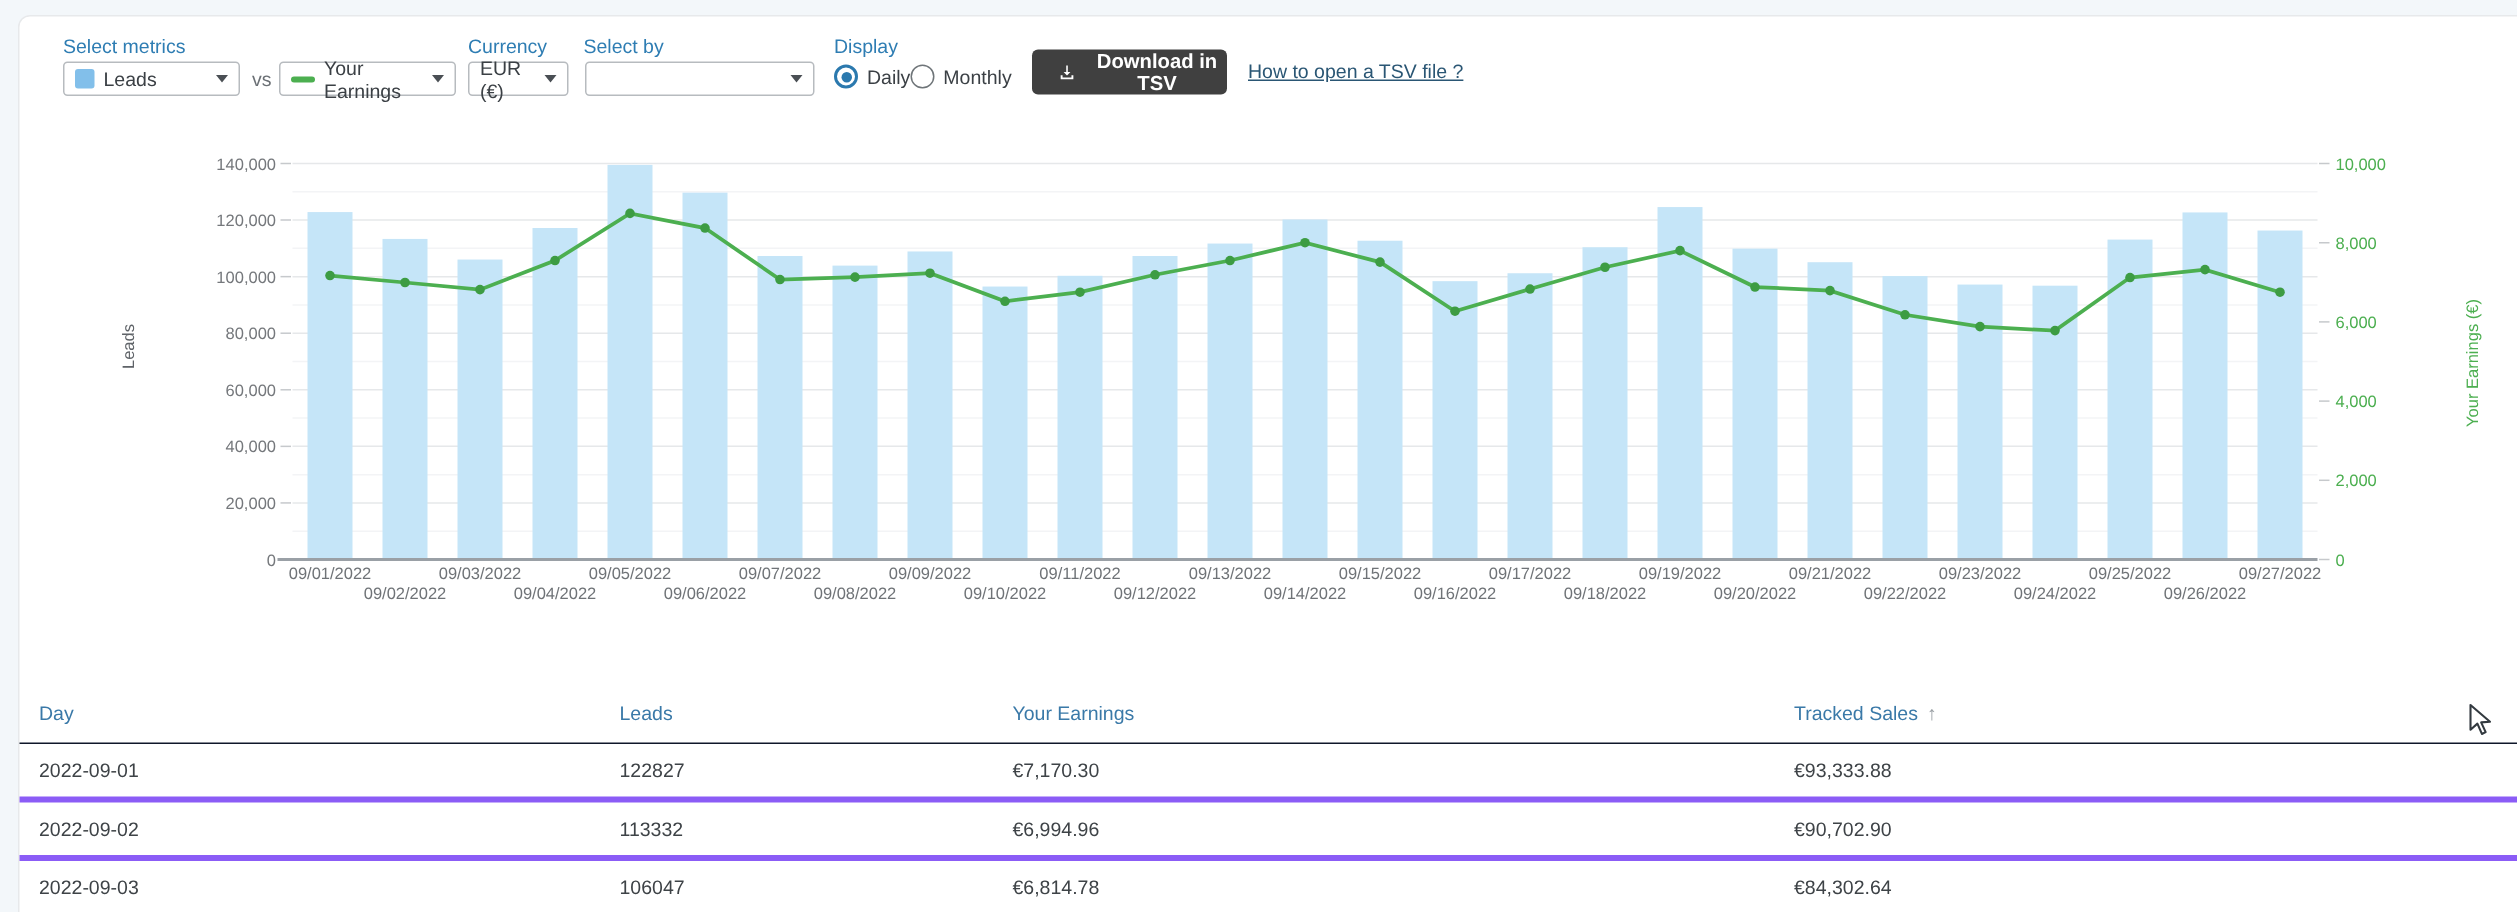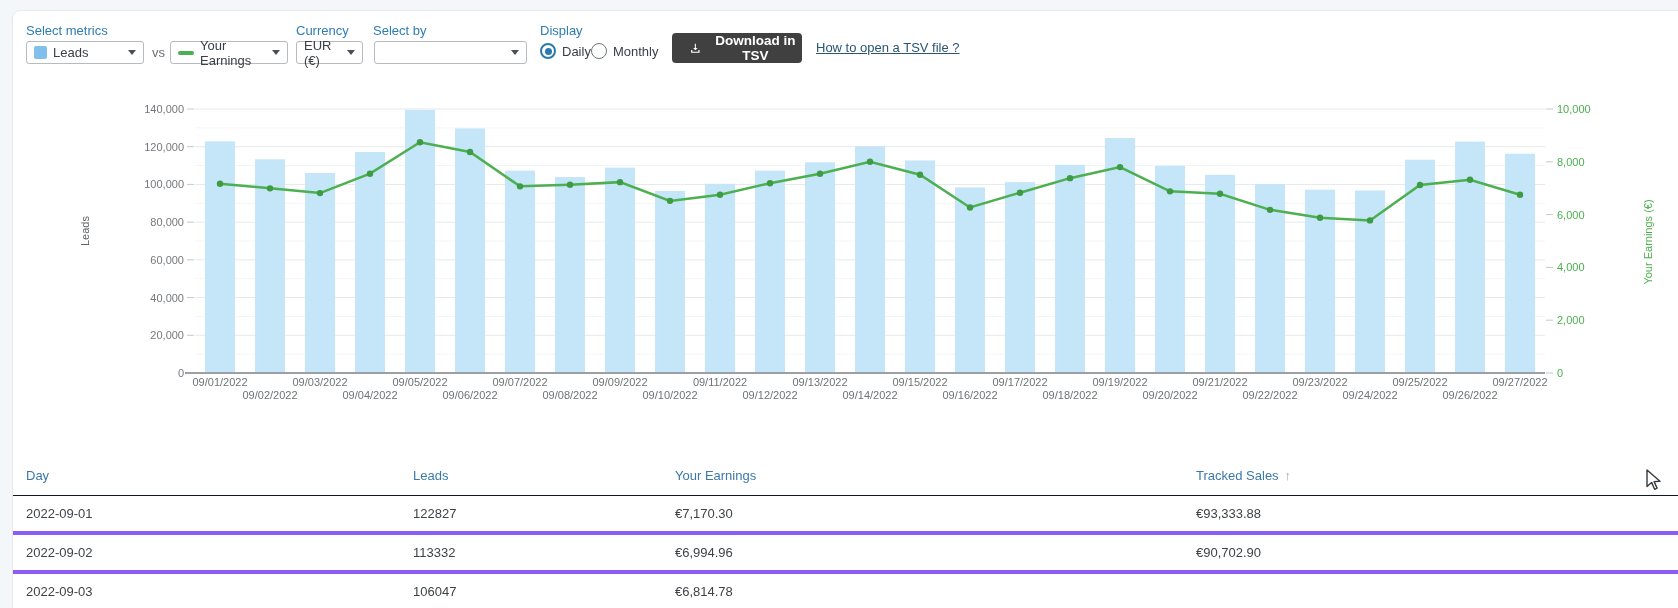--- a/index.html
+++ b/index.html
@@ -2,21 +2,21 @@
 <html><head>
 <meta charset="utf-8">
 <style>
   * { margin:0; padding:0; box-sizing:border-box; }
   html,body { font-family:"Liberation Sans", sans-serif; }
   .page { position:relative; width:1678px; height:608px; background:#f3f7fa; overflow:hidden; }
   .panel { position:absolute; left:12px; top:10px; width:1780px; height:760px;
            background:#ffffff; border:1px solid #e7e9eb; border-radius:8px; }
 
   
-  .controls { position:absolute; left:0; top:0; width:1448px; height:80px; z-index:2; }
+  .controls { position:absolute; left:16px; top:0; width:1448px; height:80px; z-index:2; }
   .ctl-label { position:absolute; top:23px; font-size:13px; color:#2e7db3; }
   .select { position:absolute; top:41px; height:23px; background:#fff; border:1px solid #b7bbbf;
             border-radius:3px; display:flex; align-items:center; gap:6px; padding:0 7px;
             font-size:13px; color:#3b4045; cursor:pointer; }
   .caret { margin-left:auto; width:0; height:0; border-left:4px solid transparent;
            border-right:4px solid transparent; border-top:5px solid #4a4f54; }
   .swatch { width:13px; height:13px; border-radius:2px; background:#82bfea; flex:0 0 auto; }
   .dash { width:16px; height:4px; border-radius:2px; background:#4caf50; flex:0 0 auto; }
   .vs { position:absolute; left:152px; top:45px; font-size:13px; color:#6b7075; }
   .radio-row { position:absolute; left:540px; top:43px; display:flex; align-items:center; 
@@ -264,20 +264,21 @@
         <div class="trow">
           <div>2022-09-02</div>
           <div>113332</div>
           <div>€6,994.96</div>
           <div>€90,702.90</div>
         </div>
         <div class="trow">
           <div>2022-09-03</div>
           <div>106047</div>
           <div>€6,814.78</div>
+          <div>€84,302.64</div>
         </div>
       </div>
   </div>
 
   <svg class="cursor" width="22" height="24" viewBox="0 0 22 24">
     <path d="M1 1 L1 17.5 L5.6 13.4 L8.6 20.3 L11.1 19.1 L8.1 12.6 L14 12.2 Z" fill="#ffffff" stroke="#333a40" stroke-width="1.4" stroke-linejoin="round"></path>
   </svg>
 </div>
 
 </body></html>

